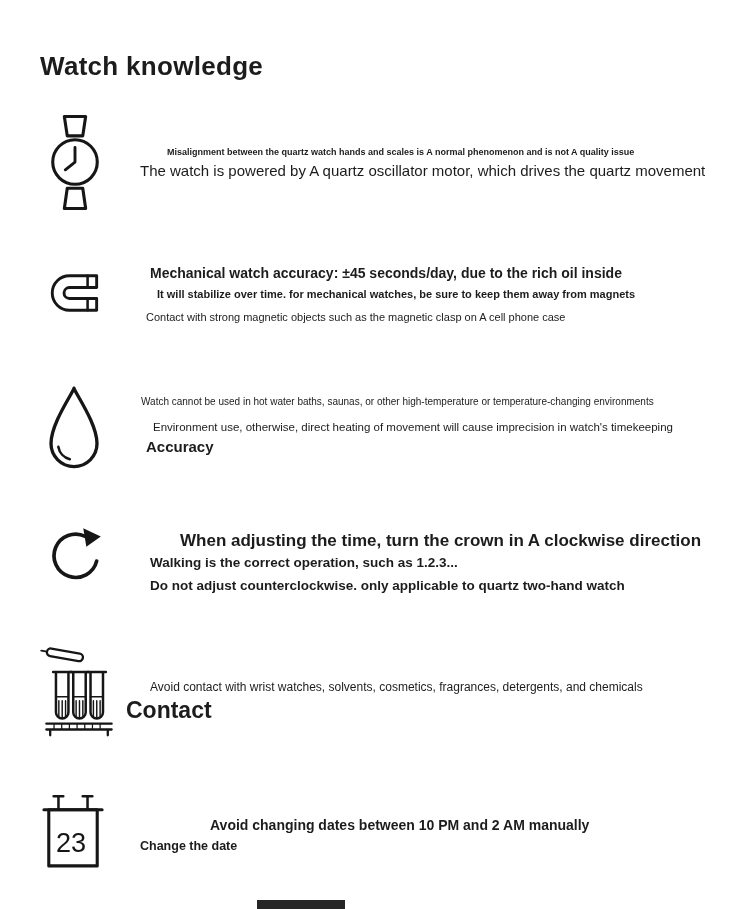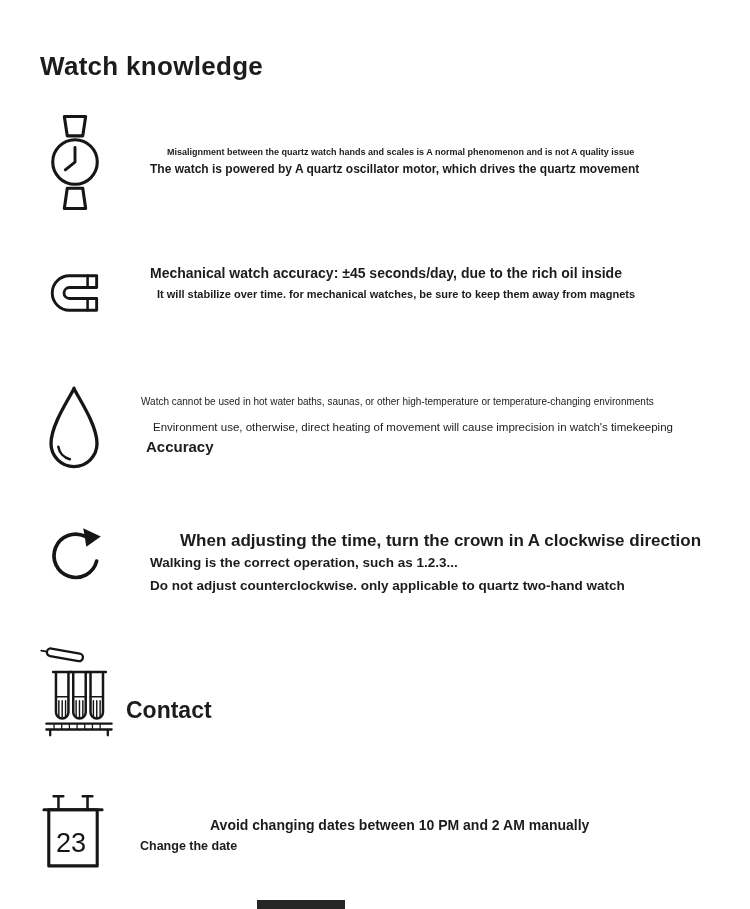--- a/index.html
+++ b/index.html
@@ -15,21 +15,21 @@
   .title { position: absolute; left: 40px; top: 34px; font-size: 26px; font-weight: 700; letter-spacing: 0.3px; }
   .section { position: absolute; left: 0; width: 678px; }
   .icon { position: absolute; }
   .line { position: absolute; white-space: nowrap; }
   svg { display: block; }
   .stroke { fill: none; stroke: #161616; stroke-width: 3.2; stroke-linejoin: round; stroke-linecap: round; }
 
   #s1 { top: 110px; height: 110px; }
   #s1 .icon { left: 44px; top: 3px; }
   .l-1a { left: 167px; top: 37px; font-size: 9px;   font-weight: 700; }
-  .l-1b { left: 150px; top: 52px; font-size: 12px; font-weight: 700; }
+  .l-1b { left: 140px; top: 52px; font-size: 15px; font-weight: 400; }
 
   #s2 { top: 256px; height: 85px; }
   #s2 .icon { left: 42px; top: 8px; }
   .l-2a { left: 150px; top: 9px;  font-size: 14px; font-weight: 700; }
   .l-2b { left: 157px; top: 32px; font-size: 11px; font-weight: 700; }
   .l-2c { left: 146px; top: 55px; font-size: 11px; font-weight: 400; }
 
   #s3 { top: 378px; height: 100px; }
   #s3 .icon { left: 40px; top: 6px; }
   .l-3a { left: 141px; top: 18px; font-size: 10px;   font-weight: 400; }
@@ -74,20 +74,21 @@
 
 <div id="s2" class="section">
   <span class="icon">
     <svg width="64" height="58" viewBox="0 0 64 64">
       <path class="stroke" d="M57 13 H27 A19 19 0 0 0 27 51 H57 V38 H27 A6 6 0 0 1 27 26 H57 Z"></path>
       <path class="stroke" style="stroke-width:2.8" d="M47 13 V26 M47 38 V51"></path>
     </svg>
   </span>
   <div class="line l-2a">Mechanical watch accuracy: ±45 seconds/day, due to the rich oil inside</div>
   <div class="line l-2b">It will stabilize over time. for mechanical watches, be sure to keep them away from magnets</div>
+  <div class="line l-2c">Contact with strong magnetic objects such as the magnetic clasp on A cell phone case</div>
 </div>
 
 <div id="s3" class="section">
   <span class="icon">
     <svg width="68" height="92" viewBox="0 0 64 88">
       <path class="stroke" d="M32 4 C30 10 10 38 10 57 A22 22 0 0 0 54 57 C54 38 34 10 32 4 Z"></path>
       <path class="stroke" style="stroke-width:2.4" d="M17 60 A15 15 0 0 0 28 72"></path>
     </svg>
   </span>
   <div class="line l-3b">Environment use, otherwise, direct heating of movement will cause imprecision in watch's timekeeping</div>
@@ -121,20 +122,21 @@
       <path class="stroke" style="stroke-width:2.6" d="M34 28 V70 A6.5 6.5 0 0 0 47 70 V28 M31 28 H50"></path>
       <path class="stroke" style="stroke-width:1.5" d="M34 54 H47 M37 58 V74 M40.5 58 V76 M44 58 V74"></path>
 
       <path class="stroke" style="stroke-width:2.6" d="M52 28 V70 A6.5 6.5 0 0 0 65 70 V28 M49 28 H68"></path>
       <path class="stroke" style="stroke-width:1.5" d="M52 54 H65 M55 58 V74 M58.5 58 V76 M62 58 V74"></path>
 
       <path class="stroke" style="stroke-width:2.4" d="M6 82 H74 M6 88 H74 M10 88 V94 M70 88 V94"></path>
       <path class="stroke" style="stroke-width:1.3" d="M14 82 V88 M22 82 V88 M30 82 V88 M38 82 V88 M46 82 V88 M54 82 V88 M62 82 V88"></path>
     </svg>
   </span>
+  <div class="line l-5a">Avoid contact with wrist watches, solvents, cosmetics, fragrances, detergents, and chemicals</div>
   <div class="line l-5b">Contact</div>
 </div>
 
 <div id="s6" class="section">
   <span class="icon">
     <svg width="62" height="84" viewBox="0 0 64 86">
       <path class="stroke" d="M2 20 H62"></path>
       <rect class="stroke" x="7" y="20" width="50" height="58"></rect>
       <path class="stroke" style="stroke-width:2.6" d="M12 6 H22 M17 6 V20 M42 6 H52 M47 6 V20"></path>
       <text x="30" y="64" text-anchor="middle" font-size="28" fill="#161616" font-family="Liberation Sans, sans-serif">23</text>

